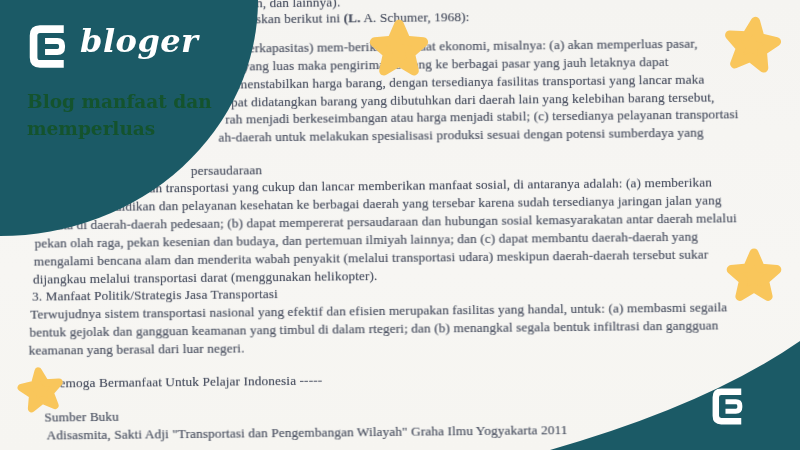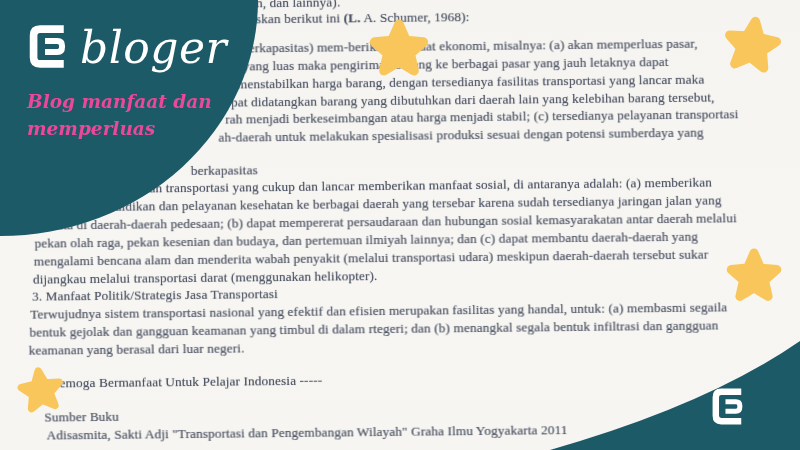--- a/index.html
+++ b/index.html
@@ -38,50 +38,50 @@
     position:absolute;right:0;bottom:0;z-index:2;
     width:252px;height:112px;
   }
 
   
   .brand{position:absolute;left:0;top:0;z-index:3;width:258px;height:236px;}
   .logo-icon-top{position:absolute;left:24px;top:21px;}
   .wordmark{
     position:absolute;left:80px;top:22px;
     font-family:"DejaVu Serif", serif;
-    font-style:italic;font-weight:normal;
-    font-size:44px;color:#ffffff;
+    font-style:italic;font-weight:bold;
+    font-size:32px;color:#ffffff;
     letter-spacing:0.5px;
   }
   .tagline{
     position:absolute;left:27px;top:88px;
     font-family:"DejaVu Serif", serif;
-    font-style:italic;font-weight:bold;
+    font-weight:bold;
     font-size:18.5px;line-height:27px;
-    color:#ec4899;
+    color:#14532d;
   }
   .logo-icon-bottom{position:absolute;left:707px;top:385px;z-index:3;}
 
   .star{position:absolute;z-index:4;}
 </style>
 </head>
 <body>
 
 <div class="stage">
 
   <div class="doc-layer">
       <div class="doc-line" style="left: 250px; top: -2px;"><span>an, dan lainnya).</span></div>
       <div class="doc-line" style="left: 246px; top: 14px;"><span>laskan berikut ini </span><span style="font-weight: bold;">(L.</span><span> A. Schumer, 1968):</span></div>
       <div class="doc-line" style="left: 237px; top: 43px;"><span>(berkapasitas) mem-berikan manfaat ekonomi, misalnya: (a) akan memperluas pasar,</span></div>
       <div class="doc-line" style="left: 242px; top: 61px;"><span>yang luas maka pengiriman barang ke berbagai pasar yang jauh letaknya dapat</span></div>
       <div class="doc-line" style="left: 236px; top: 79px;"><span>menstabilkan harga barang, dengan tersedianya fasilitas transportasi yang lancar maka</span></div>
       <div class="doc-line" style="left: 230px; top: 97px;"><span>pat didatangkan barang yang dibutuhkan dari daerah lain yang kelebihan barang tersebut,</span></div>
       <div class="doc-line" style="left: 224px; top: 114px;"><span>rah menjadi berkeseimbangan atau harga </span><span style="">menjadi</span><span> stabil; (c) tersedianya pelayanan transportasi</span></div>
       <div class="doc-line" style="left: 217px; top: 132px;"><span>ah-daerah untuk melakukan spesialisasi produksi sesuai dengan potensi sumberdaya yang</span></div>
-      <div class="doc-line" style="left: 189px; top: 165px;"><span>berkapasitas</span></div>
+      <div class="doc-line" style="left: 189px; top: 165px;"><span>persaudaraan</span></div>
       <div class="doc-line" style="left: 37px; top: 182px;"><span>Tersedianya pelayanan transportasi yang cukup dan lancar memberikan manfaat sosial, di antaranya adalah: (a) memberikan</span></div>
       <div class="doc-line" style="left: 35px; top: 200px;"><span>pelayanan pendidikan dan pelayanan kesehatan ke berbagai daerah yang tersebar karena sudah tersedianya jaringan jalan yang</span></div>
       <div class="doc-line" style="left: 34px; top: 218px;"><span>merata di daerah-daerah pedesaan; (b) dapat mempererat persaudaraan dan hubungan sosial kemasyarakatan antar daerah melalui</span></div>
       <div class="doc-line" style="left: 32px; top: 236px;"><span>pekan olah raga, pekan kesenian dan budaya, dan pertemuan ilmiyah lainnya; dan (c) dapat membantu daerah-daerah yang</span></div>
       <div class="doc-line" style="left: 31px; top: 254px;"><span>mengalami bencana alam dan menderita wabah penyakit (melalui transportasi udara) meskipun daerah-daerah tersebut sukar</span></div>
       <div class="doc-line" style="left: 30px; top: 272px;"><span>dijangkau melalui transportasi darat (menggunakan helikopter).</span></div>
       <div class="doc-line" style="left: 29px; top: 289px;"><span>3. Manfaat Politik/Strategis Jasa Transportasi</span></div>
       <div class="doc-line" style="left: 27px; top: 307px;"><span>Terwujudnya sistem transportasi nasional yang efektif dan efisien merupakan fasilitas yang handal, untuk: (a) membasmi segaila</span></div>
       <div class="doc-line" style="left: 26px; top: 325px;"><span>bentuk gejolak dan gangguan keamanan yang timbul di dalam rtegeri; dan (b) menangkal segala bentuk infiltrasi dan gangguan</span></div>
       <div class="doc-line" style="left: 25px; top: 343px;"><span>keamanan yang berasal dari luar negeri.</span></div>

